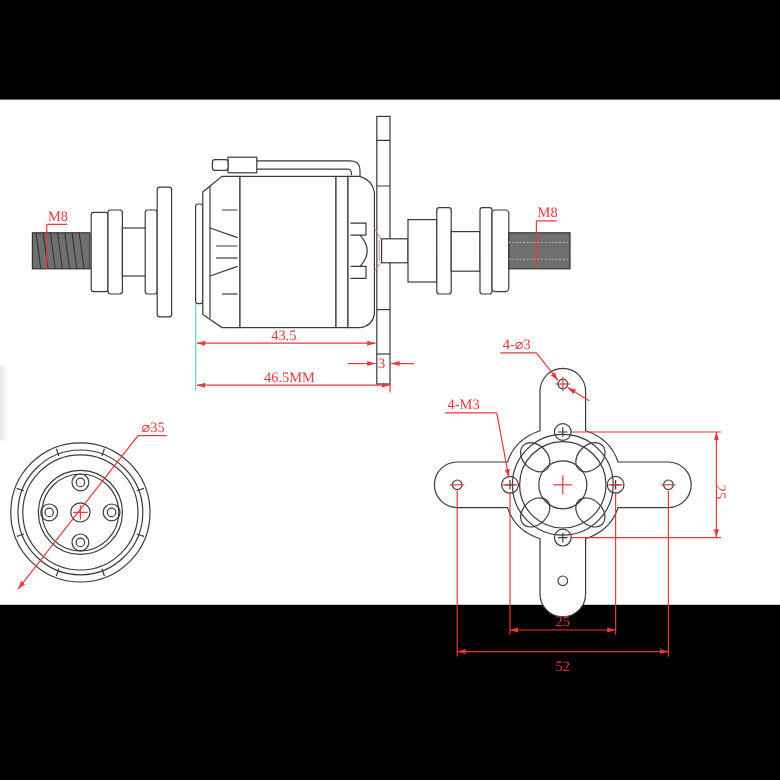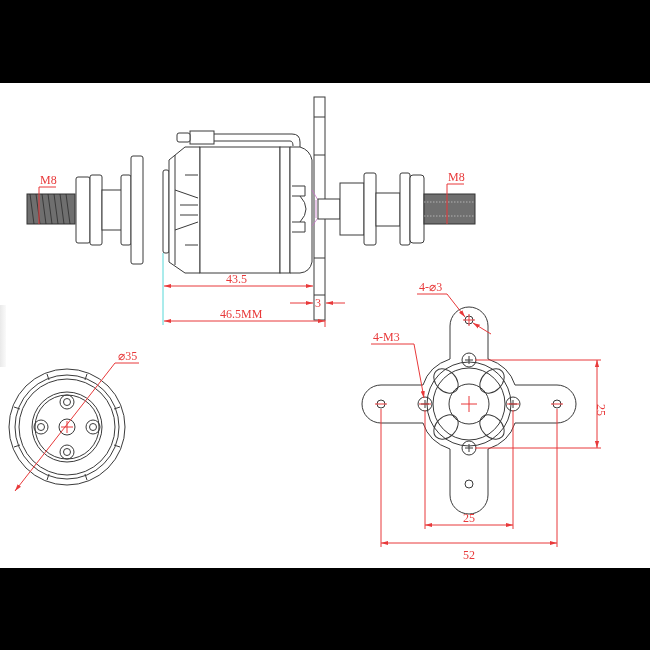--- a/index.html
+++ b/index.html
@@ -1,19 +1,19 @@
 <!DOCTYPE html>
 <html><head>
 <meta charset="utf-8">
 <style>
   html, body { margin:0; padding:0; background:#000; }
   body { width:650px; height:650px; position:relative; overflow:hidden; font-family:"Liberation Serif", serif; }
   .bar-top { position:absolute; left:0; top:0; width:650px; height:83px; background:#000; }
   .bar-bottom { position:absolute; left:0; top:568px; width:650px; height:82px; background:#000; }
-  .canvas { position:absolute; left:0; top:83px; width:650px; height:485px; background:#fff; }
+  .canvas { position:absolute; left:0; top:83px; width:650px; height:421px; background:#fff; }
   .edge-panel { position:absolute; left:0; top:222px; width:6px; height:62px; background:linear-gradient(90deg,#e9e9e9,#fafafa); }
   svg { position:absolute; left:0; top:0; }
   .ln { stroke:#3a3a3a; stroke-width:1; fill:#fff; }
   .lnf { stroke:#3a3a3a; stroke-width:1; fill:none; }
   .dim { stroke:#e8393a; stroke-width:1; fill:none; }
   .dimtxt { fill:#e8393a; font-family:"Liberation Serif", serif; font-size:12px; }
   .ext { stroke:#57d8d8; stroke-width:1; }
   .thread { fill:#6f6f6f; stroke:#333; stroke-width:1; }
   .pink { stroke:#c774c7; stroke-width:0.8; fill:none; }
 </style>

